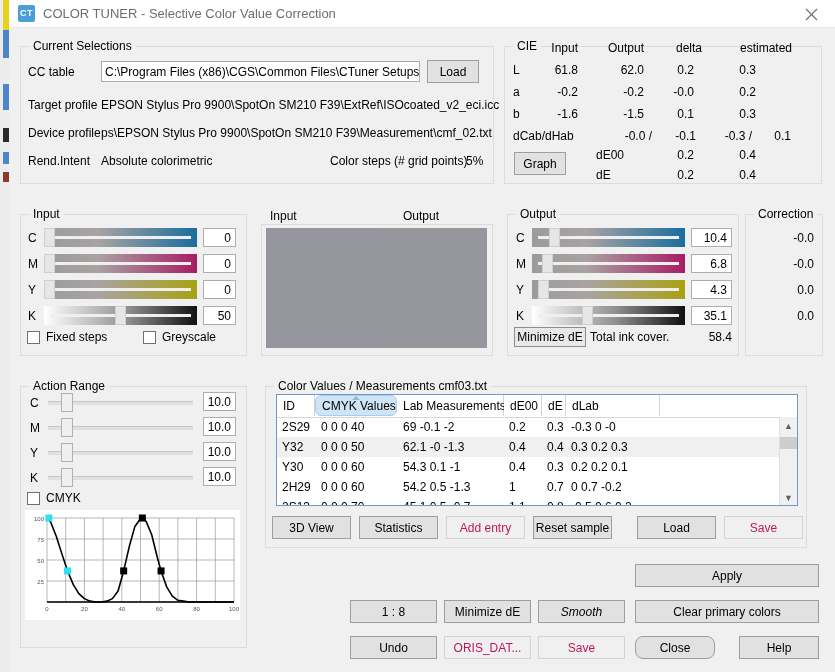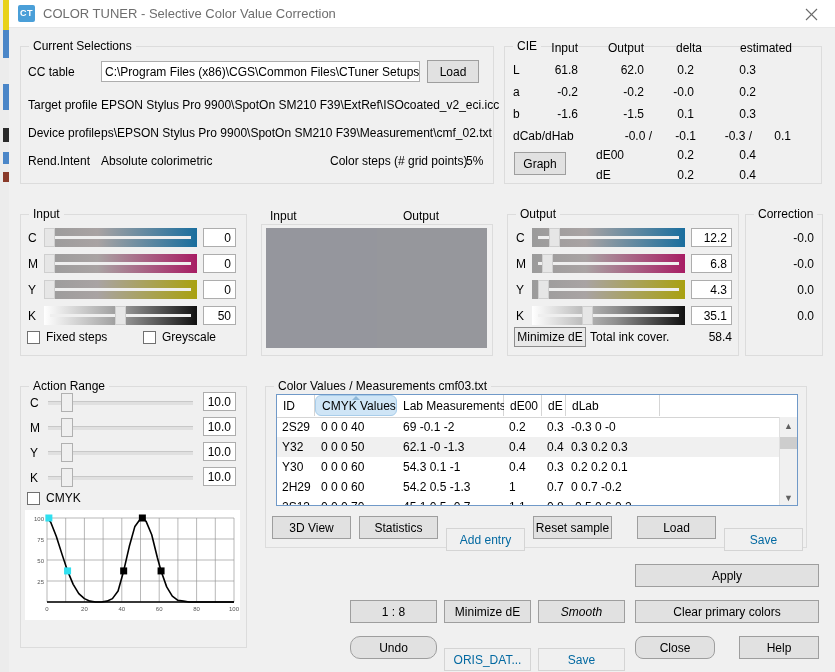--- a/index.html
+++ b/index.html
@@ -32,21 +32,21 @@
 
   
   .tbox{position:absolute;background:#fff;border:1px solid #adadad;box-sizing:border-box;
         font-size:12px;line-height:1;display:flex;align-items:center;padding:0 3px;overflow:hidden;white-space:nowrap;}
   .tbox.num{justify-content:flex-end;padding-right:4px;}
 
   
   .btn{position:absolute;box-sizing:border-box;background:#e1e1e1;border:1px solid #9e9e9e;
        font-size:12px;color:#000;display:flex;align-items:center;justify-content:center;
        white-space:nowrap;cursor:default;}
-  .btn.disabled{color:#0369a1;border-color:#d4d4d4;background:#f0f0f0;margin-top:12px;}
+  .btn.disabled{color:#be185d;border-color:#d4d4d4;background:#f0f0f0;}
   .btn.flat{background:#e8e8e8;border:1px solid #8d8d8d;}
 
   
   .cslider{position:absolute;height:19px;box-sizing:border-box;}
   .cslider .grad{position:absolute;left:0;top:0;right:0;bottom:0;}
   .cslider .track{position:absolute;left:6px;right:6px;top:8px;height:3px;background:#efefef;}
   .cslider .thumb{position:absolute;top:0;width:11px;height:19px;background:#e6e6e6;
                   border:1px solid #cfcfcf;box-sizing:border-box;}
 
   
@@ -216,21 +216,21 @@
 
   <div class="grp" style="left:507px;top:214px;width:230px;height:140px;">
     <div class="lg">Output</div>
   </div>
   <div class="lbl" style="left:516px;top:231px;">C</div>
   <div class="cslider" id="ou-s0" style="left:532px;top:228px;width:153px;">
     <div class="grad" id="ou-g0" style="background: linear-gradient(to right, rgb(155, 155, 155) 0%, rgb(169, 163, 163) 35%, rgb(26, 110, 158) 100%);"></div>
     <div class="track"></div>
     <div class="thumb" id="ou-t0" style="left: 17.324px;"></div>
   </div>
-  <div class="tbox num" style="left:691px;top:228px;width:41px;height:19px;">12.2</div>
+  <div class="tbox num" style="left:691px;top:228px;width:41px;height:19px;">10.4</div>
 
   <div class="lbl" style="left:516px;top:257px;">M</div>
   <div class="cslider" id="ou-s1" style="left:532px;top:254px;width:153px;">
     <div class="grad" id="ou-g1" style="background: linear-gradient(to right, rgb(155, 155, 155) 0%, rgb(169, 163, 163) 35%, rgb(168, 29, 100) 100%);"></div>
     <div class="track"></div>
     <div class="thumb" id="ou-t1" style="left: 9.656px;"></div>
   </div>
   <div class="tbox num" style="left:691px;top:254px;width:41px;height:19px;">6.8</div>
 
   <div class="lbl" style="left:516px;top:283px;">Y</div>
@@ -406,19 +406,19 @@
   <div class="btn" style="left:637px;top:516px;width:79px;height:23px;">Load</div>
   <div class="btn disabled" style="left:724px;top:516px;width:79px;height:23px;">Save</div>
 
   <div class="btn" style="left:635px;top:564px;width:184px;height:23px;">Apply</div>
 
   <div class="btn" style="left:350px;top:600px;width:87px;height:23px;">1 : 8</div>
   <div class="btn" style="left:444px;top:600px;width:87px;height:23px;">Minimize dE</div>
   <div class="btn" style="left:538px;top:600px;width:87px;height:23px;font-style:italic;">Smooth</div>
   <div class="btn" style="left:635px;top:600px;width:184px;height:23px;">Clear primary colors</div>
 
-  <div class="btn" style="left:350px;top:636px;width:87px;height:23px;border-radius:10px;">Undo</div>
+  <div class="btn" style="left:350px;top:636px;width:87px;height:23px;">Undo</div>
   <div class="btn disabled" style="left:444px;top:636px;width:87px;height:23px;">ORIS_DAT...</div>
   <div class="btn disabled" style="left:538px;top:636px;width:87px;height:23px;">Save</div>
   <div class="btn" style="left:635px;top:636px;width:80px;height:23px;border-radius:8px;">Close</div>
   <div class="btn" style="left:739px;top:636px;width:80px;height:23px;">Help</div>
 
 </div>
 
 </body></html>

